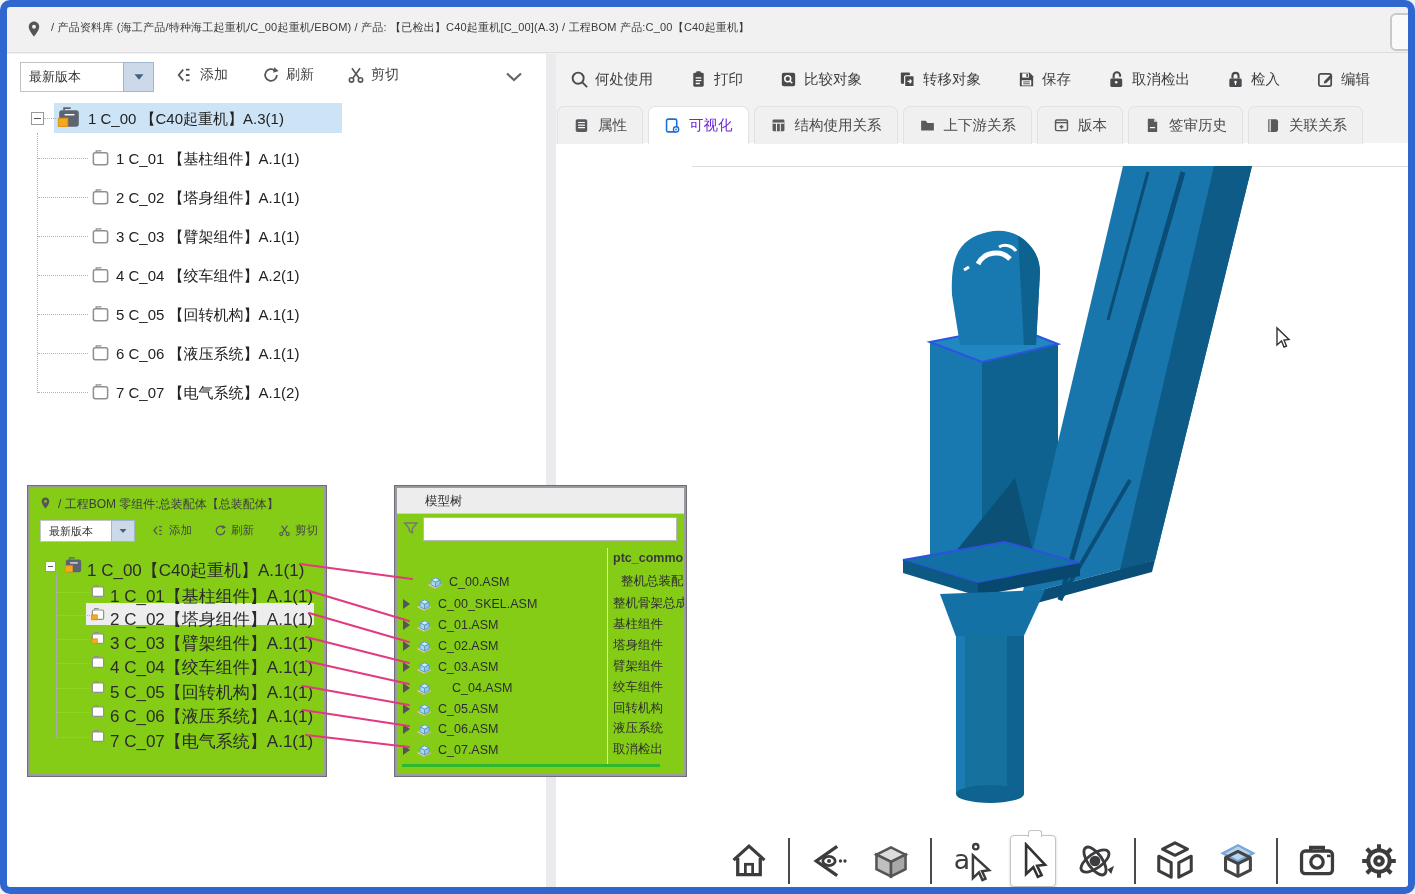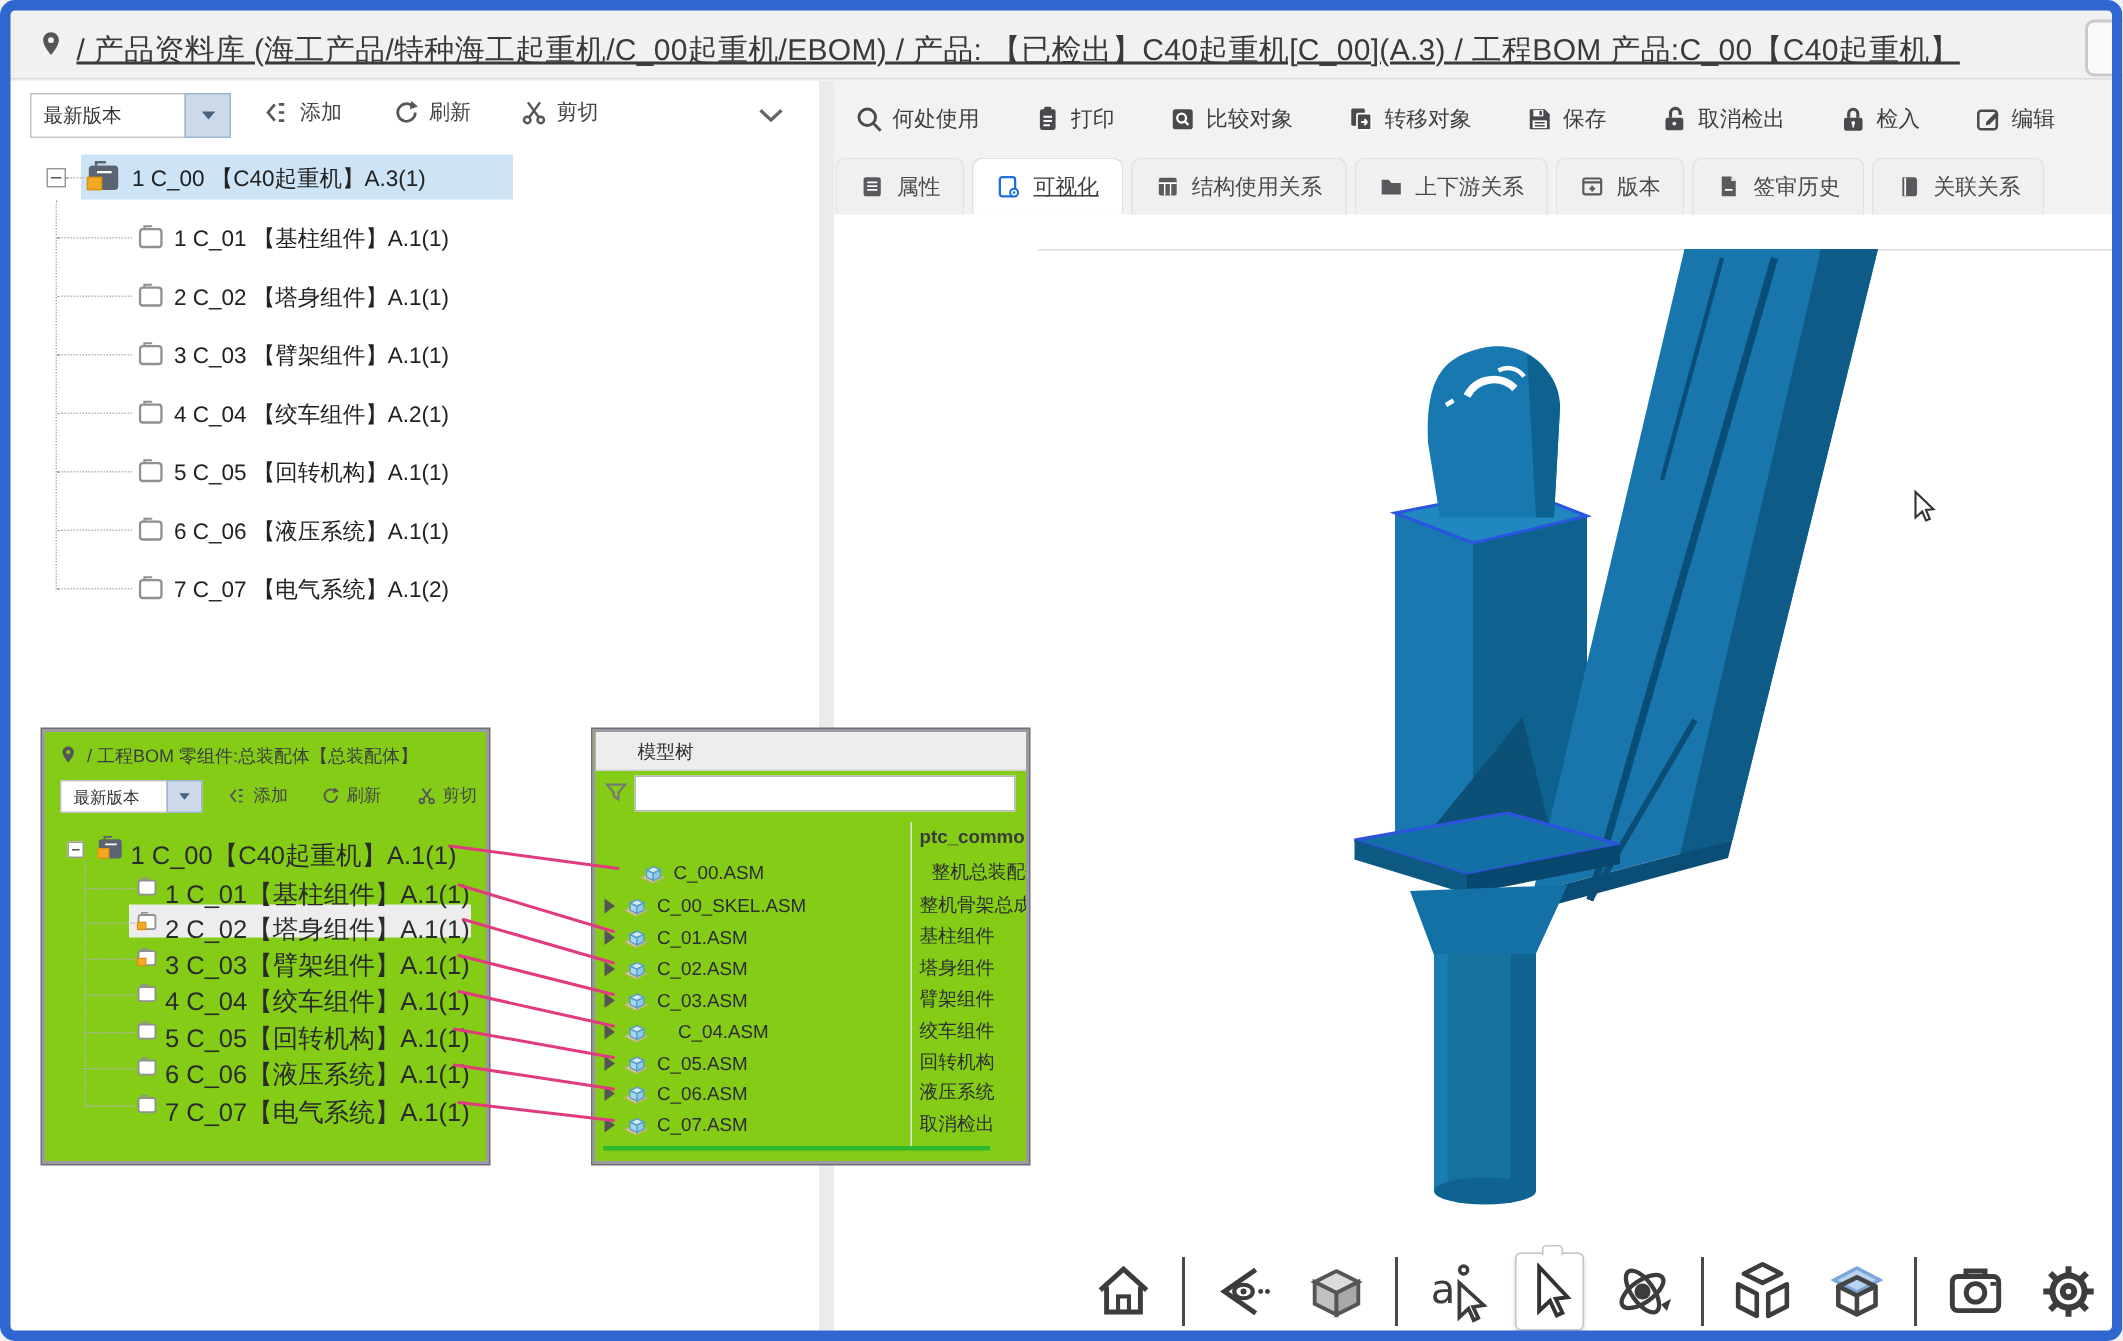--- a/index.html
+++ b/index.html
@@ -7,21 +7,21 @@
   #stage{position:relative;width:1415px;height:894px;background:#f2f2f3;overflow:hidden;
          font-family:"Liberation Sans","DejaVu Sans",sans-serif;}
   .abs{position:absolute;}
   .flex{display:flex;align-items:center;}
 
   
   #frame{inset:0;border:7px solid #2f66cf;border-radius:10px;pointer-events:none;z-index:99;}
 
   
   #crumbbar{left:7px;top:7px;width:1401px;height:46px;background:#f1f1f2;border-bottom:1px solid #dddde0;}
-  #crumbbar .txt{font-size:20px;font-weight:500;color:#3a3a3c;letter-spacing:.2px;white-space:nowrap;text-decoration:underline;}
+  #crumbbar .txt{font-size:11px;font-weight:500;color:#3a3a3c;letter-spacing:.2px;white-space:nowrap;}
   #winctl{left:1390px;top:13px;width:30px;height:38px;border:2px solid #c9c9cc;border-radius:6px;background:#fafafa;z-index:5;}
 
   
   #left-panel{left:7px;top:54px;width:539px;height:833px;background:#fff;}
   #panel-gap{left:546px;top:54px;width:10px;height:833px;background:#ebebed;}
   #viewport{left:556px;top:143px;width:852px;height:744px;background:#fff;z-index:1;}
   #vp-topline{left:692px;top:166px;width:716px;height:1px;background:#dcdcdc;z-index:2;}
 
   
   .selbox{border:1px solid #c3c3c6;background:#fff;color:#333;display:flex;align-items:center;padding:0 8px;}
@@ -35,24 +35,24 @@
   .doth{border-top:1px dotted #b3b3b6;}
   .expbox{width:13px;height:13px;border:1px solid #9a9a9e;background:#fff;display:flex;align-items:center;justify-content:center;}
   .expbox i{display:block;width:7px;height:1px;background:#555;}
   .trow{white-space:nowrap;font-size:15px;color:#222;}
   .trow-sm{white-space:nowrap;font-size:17px;color:#2b2b2b;}
 
   
   #dtoolbar{left:570px;top:57px;width:838px;height:44px;display:flex;align-items:center;gap:36px;overflow:hidden;z-index:1;justify-content:space-between;}
   #dtoolbar .tbtn{color:#3f3f42;flex:0 0 auto;}
   #dtoolbar .tbtn .lbl{font-size:14.5px;}
-  #tabs{left:557px;top:103px;width:851px;height:41px;display:flex;align-items:center;gap:5px;overflow:hidden;z-index:1;}
+  #tabs{left:557px;top:103px;width:851px;height:41px;display:flex;align-items:flex-end;gap:5px;overflow:hidden;z-index:1;}
   .tab{height:38px;padding:0 15px;border-radius:7px 7px 0 0;background:#f0f0f1;border:1px solid #e2e2e4;border-bottom:none;
        display:flex;align-items:center;gap:8px;font-size:14.5px;color:#4a4a4d;flex:0 0 auto;}
-  .tab.active{background:#fff;color:#404040;text-decoration:underline;}
+  .tab.active{background:#fff;color:#6d28d9;}
 
   
   .ovl{background:#84cc16;border:2px solid #9a9aa0;box-shadow:0 0 0 1px #6e6e74;z-index:10;}
   #ovl-bom{left:28px;top:486px;width:298px;height:290px;overflow:hidden;}
   #ovl-mt{left:395px;top:486px;width:291px;height:290px;overflow:hidden;}
   #ovl-mt .band{left:0;top:0;width:100%;height:26px;background:#ededee;border-bottom:1px solid #d0d0d3;}
   .mt-row{display:flex;align-items:center;height:21px;font-size:12.5px;color:#2e2e30;white-space:nowrap;}
   .tri{width:0;height:0;border-left:7px solid #555;border-top:5px solid transparent;border-bottom:5px solid transparent;}
 
   #pinklines{inset:0;width:1415px;height:894px;pointer-events:none;z-index:20;}

